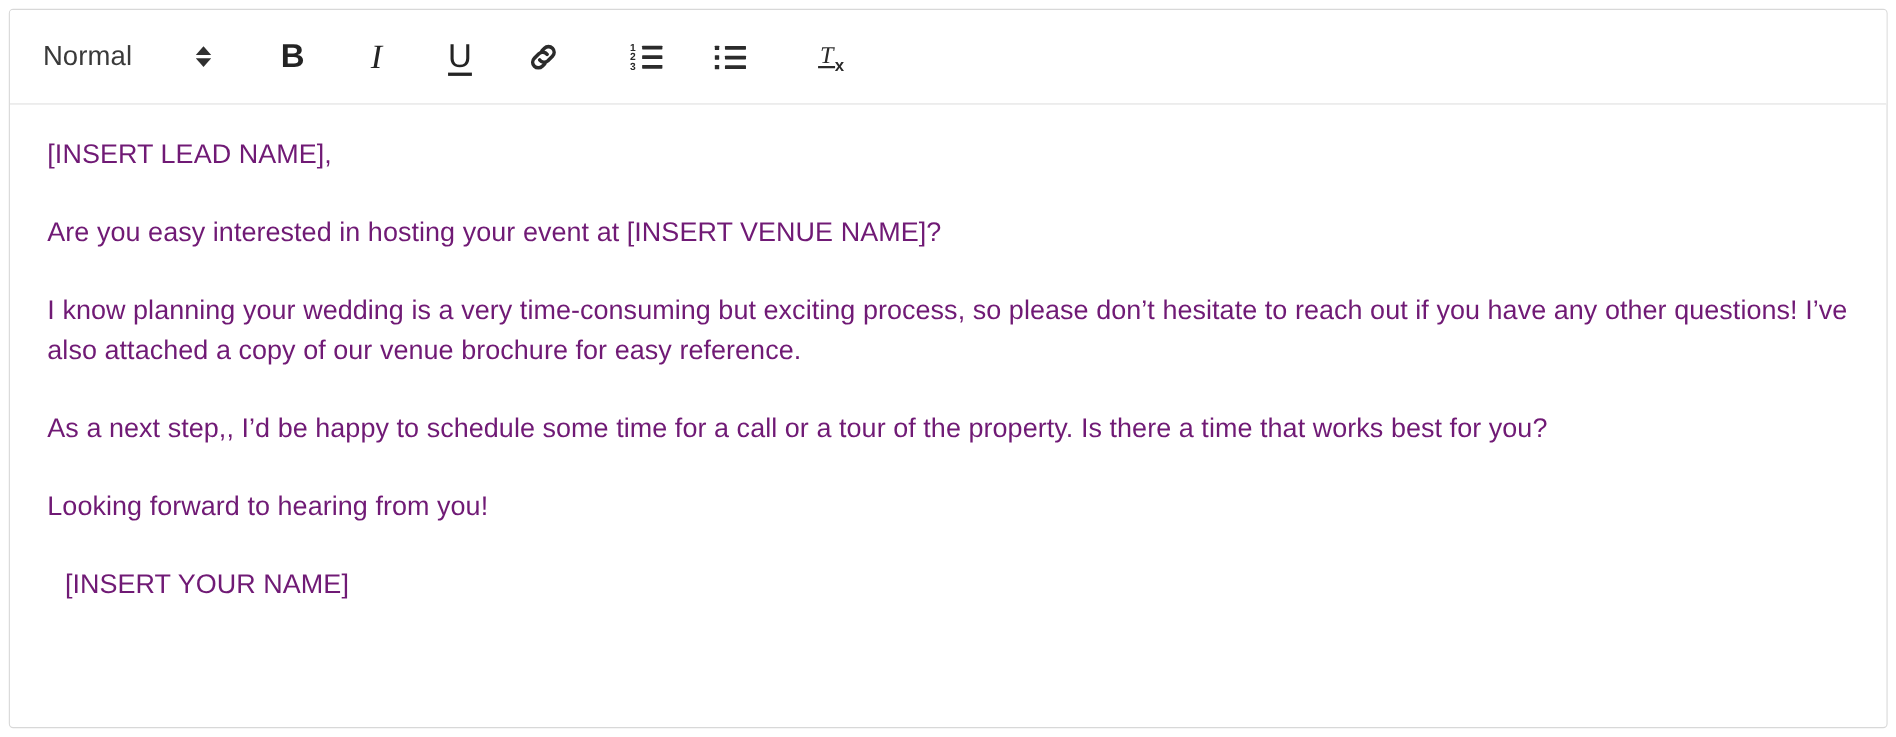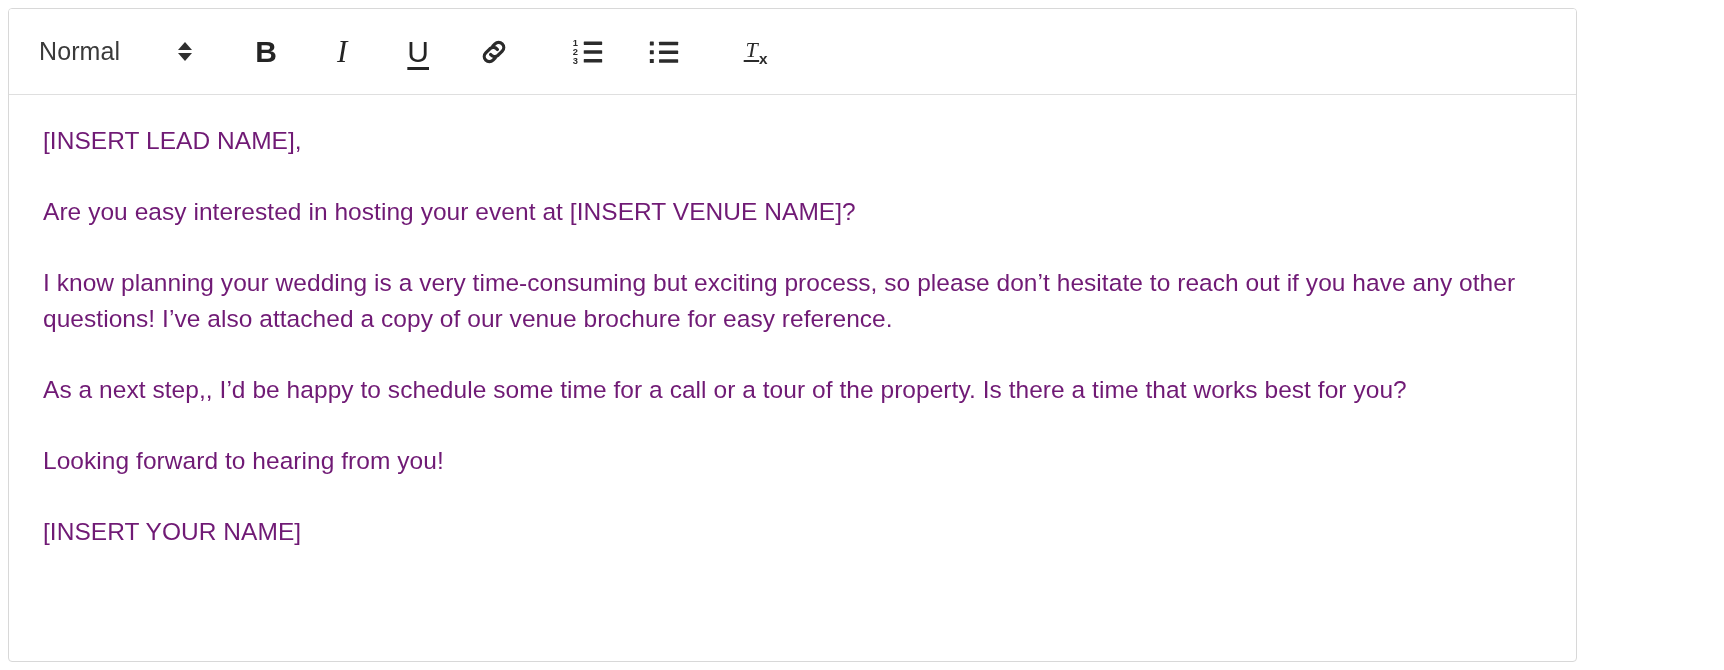--- a/index.html
+++ b/index.html
@@ -18,21 +18,21 @@
     height: 670px;
     box-sizing: border-box;
     background: #ffffff;
     overflow: hidden;
   }
 
   .editor-frame {
     position: absolute;
     left: 8px;
     top: 8px;
-    width: 1569px;
+    width: 1708px;
     height: 654px;
     box-sizing: border-box;
     border: 1px solid #d8d8d8;
     border-radius: 4px;
     background: #ffffff;
     display: flex;
     flex-direction: column;
     overflow: hidden;
   }
 
@@ -133,20 +133,21 @@
     line-height: 1.5;
     color: #701a75;
     letter-spacing: 0.05px;
     font-weight: 400;
   }
   .content p.tight {
     margin-bottom: 0;
   }
   .content p:last-child {
     margin-bottom: 0;
+    margin-left: 16px;
   }
 </style>
 </head>
 <body>
 
 <div class="editor-shell">
   <div class="editor-frame">
 
     <div class="toolbar">
 

